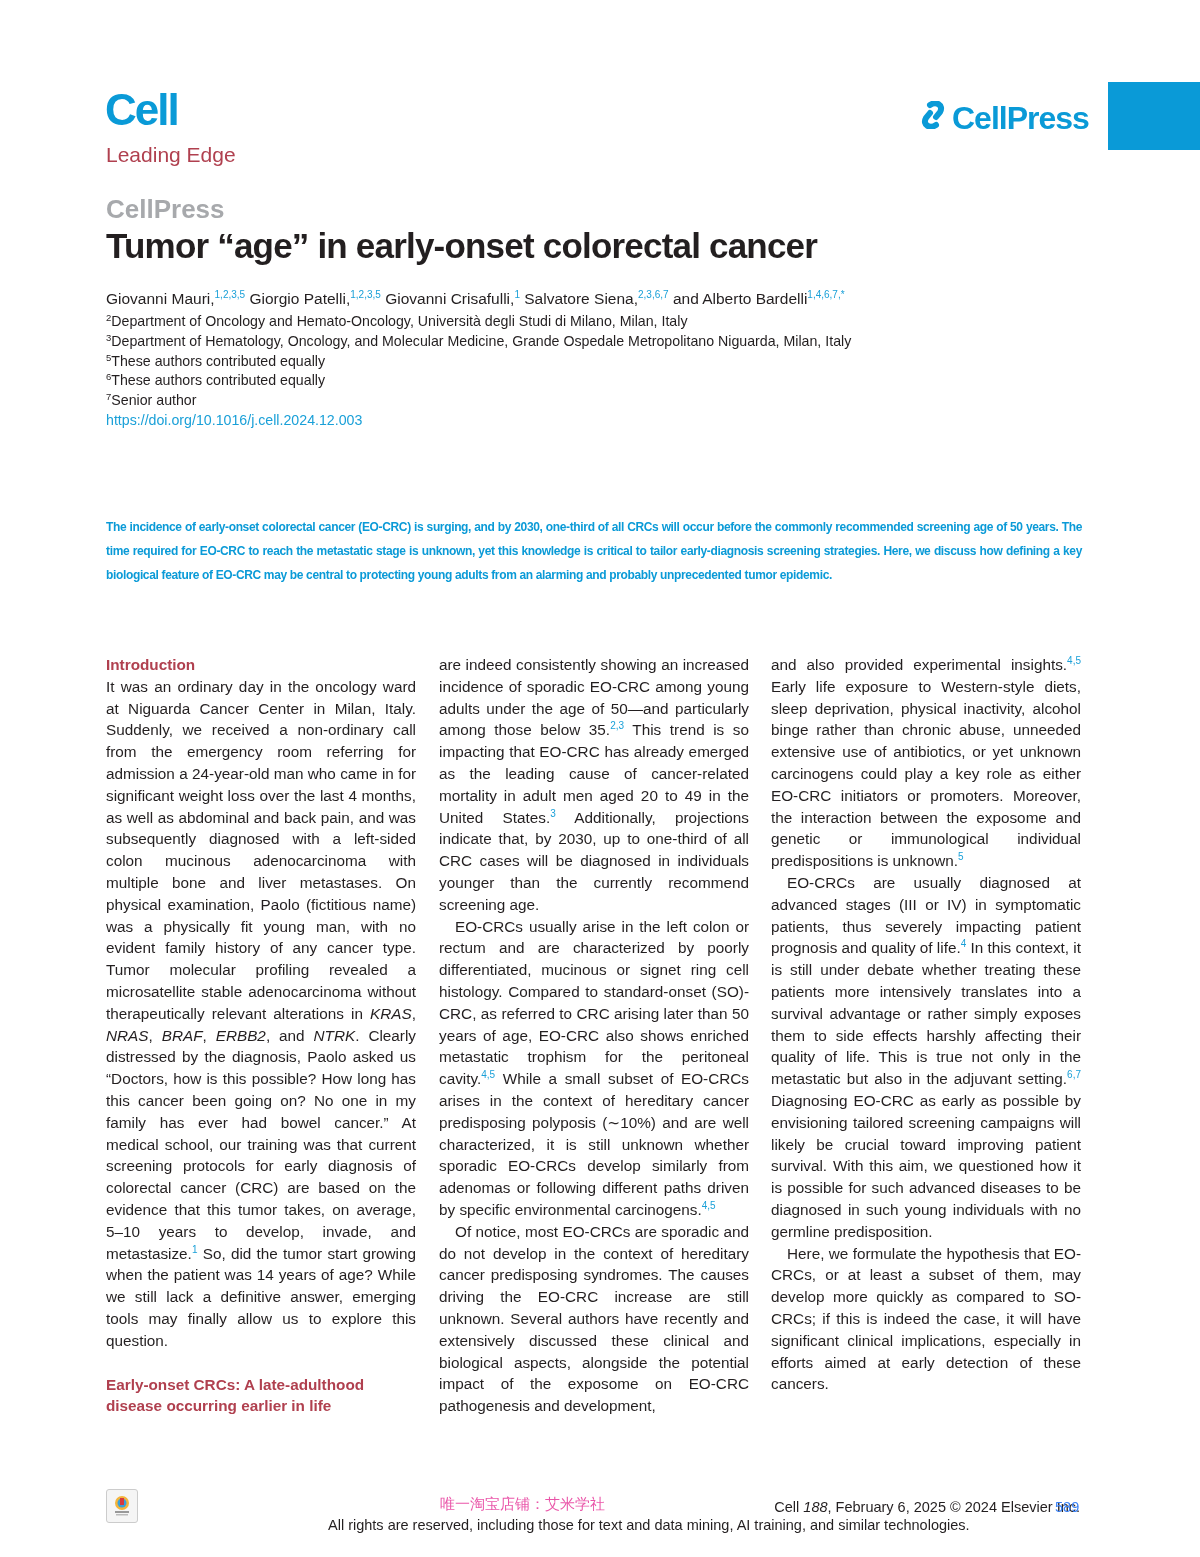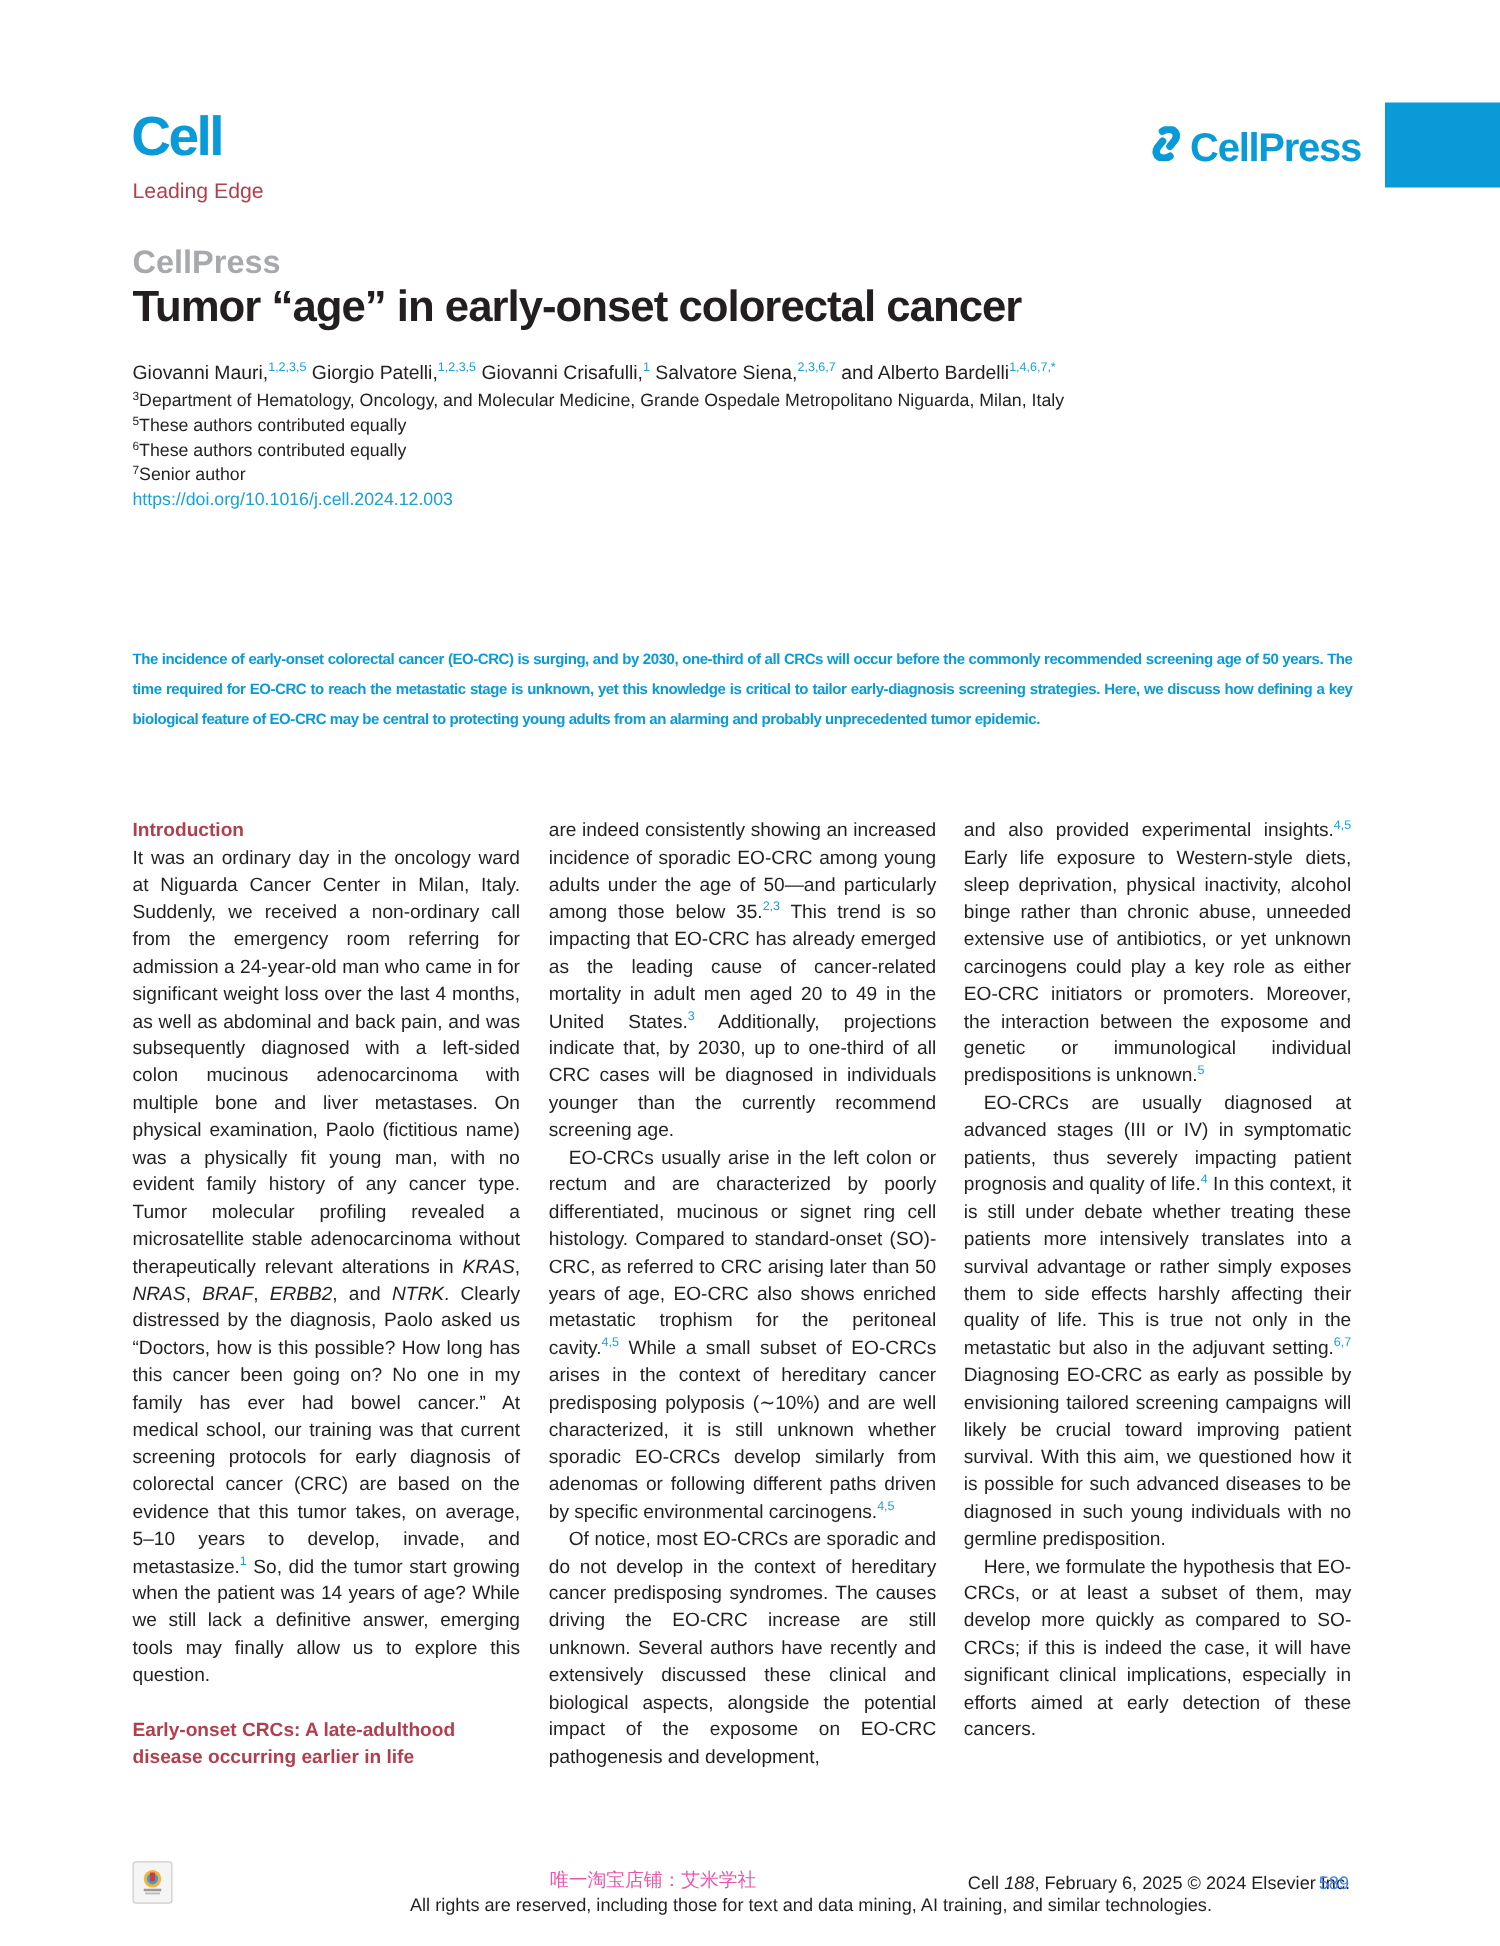--- a/index.html
+++ b/index.html
@@ -1,20 +1,20 @@
 <!DOCTYPE html>
 <html><head>
 <meta charset="utf-8">
 <style>
   html, body { margin: 0; padding: 0; background: #ffffff; }
   body { width: 1200px; height: 1557px; position: relative; overflow: hidden;
          font-family: "Liberation Sans", sans-serif; color: #231f20; }
   .abs { position: absolute; }
   .cell-logo { left: 105px; top: 88px; font-size: 44px; font-weight: bold; color: #0a9ad7; letter-spacing: -2px; line-height: 1; }
-  .leading-edge { left: 106px; top: 143px; font-size: 17px; color: #b0404f; }
+  .leading-edge { left: 106px; top: 143px; font-size: 21px; color: #b0404f; }
   .cellpress { left: 918px; top: 100px; display: flex; align-items: center; gap: 4px; color: #0a9ad7; font-weight: bold; font-size: 32px; letter-spacing: -1px; }
   .blue-tab { left: 1108px; top: 82px; width: 92px; height: 68px; background: #0a9ad7; }
   .kicker { left: 106px; top: 194px; font-size: 26px; font-weight: bold; color: #a7a9ac; }
   .title { left: 106px; top: 226px; font-size: 35px; font-weight: bold; color: #231f20; letter-spacing: -0.8px; }
   .authors { left: 106px; top: 290px; font-size: 15.5px; color: #231f20; white-space: nowrap; }
   .authors sup, .sup { color: #1aa0d8; font-size: 10px; vertical-align: 6px; line-height: 0; }
   .aff-list { left: 106px; top: 312px; font-size: 14.2px; line-height: 19.8px; color: #231f20; }
   .aff-list div { white-space: nowrap; }
   .aff-list .num { font-size: 9.5px; vertical-align: 5px; line-height: 0; }
   .link { color: #1aa0d8; }
@@ -53,20 +53,21 @@
 
 <div class="abs authors">
   <span>Giovanni Mauri,</span><sup>1,2,3,5</sup>
   <span>Giorgio Patelli,</span><sup>1,2,3,5</sup>
   <span>Giovanni Crisafulli,</span><sup>1</sup>
   <span>Salvatore Siena,</span><sup>2,3,6,7</sup>
   <span>and Alberto Bardelli</span><sup>1,4,6,7,*</sup>
 </div>
 
 <div class="abs aff-list">
+  <div><span class="num">2</span><span>Department of Oncology and Hemato-Oncology, Università degli Studi di Milano, Milan, Italy</span></div>
   <div><span class="num">3</span><span>Department of Hematology, Oncology, and Molecular Medicine, Grande Ospedale Metropolitano Niguarda, Milan, Italy</span></div>
   <div><span class="num">5</span><span>These authors contributed equally</span></div>
   <div><span class="num">6</span><span>These authors contributed equally</span></div>
   <div><span class="num">7</span><span>Senior author</span></div>
   <div><a class="link">https://doi.org/10.1016/j.cell.2024.12.003</a></div>
 </div>
 
 <div class="abs abstract">The incidence of early-onset colorectal cancer (EO-CRC) is surging, and by 2030, one-third of all CRCs will occur before the commonly recommended screening age of 50 years. The time required for EO-CRC to reach the metastatic stage is unknown, yet this knowledge is critical to tailor early-diagnosis screening strategies. Here, we discuss how defining a key biological feature of EO-CRC may be central to protecting young adults from an alarming and probably unprecedented tumor epidemic.</div>
 
 <div class="col col1">

